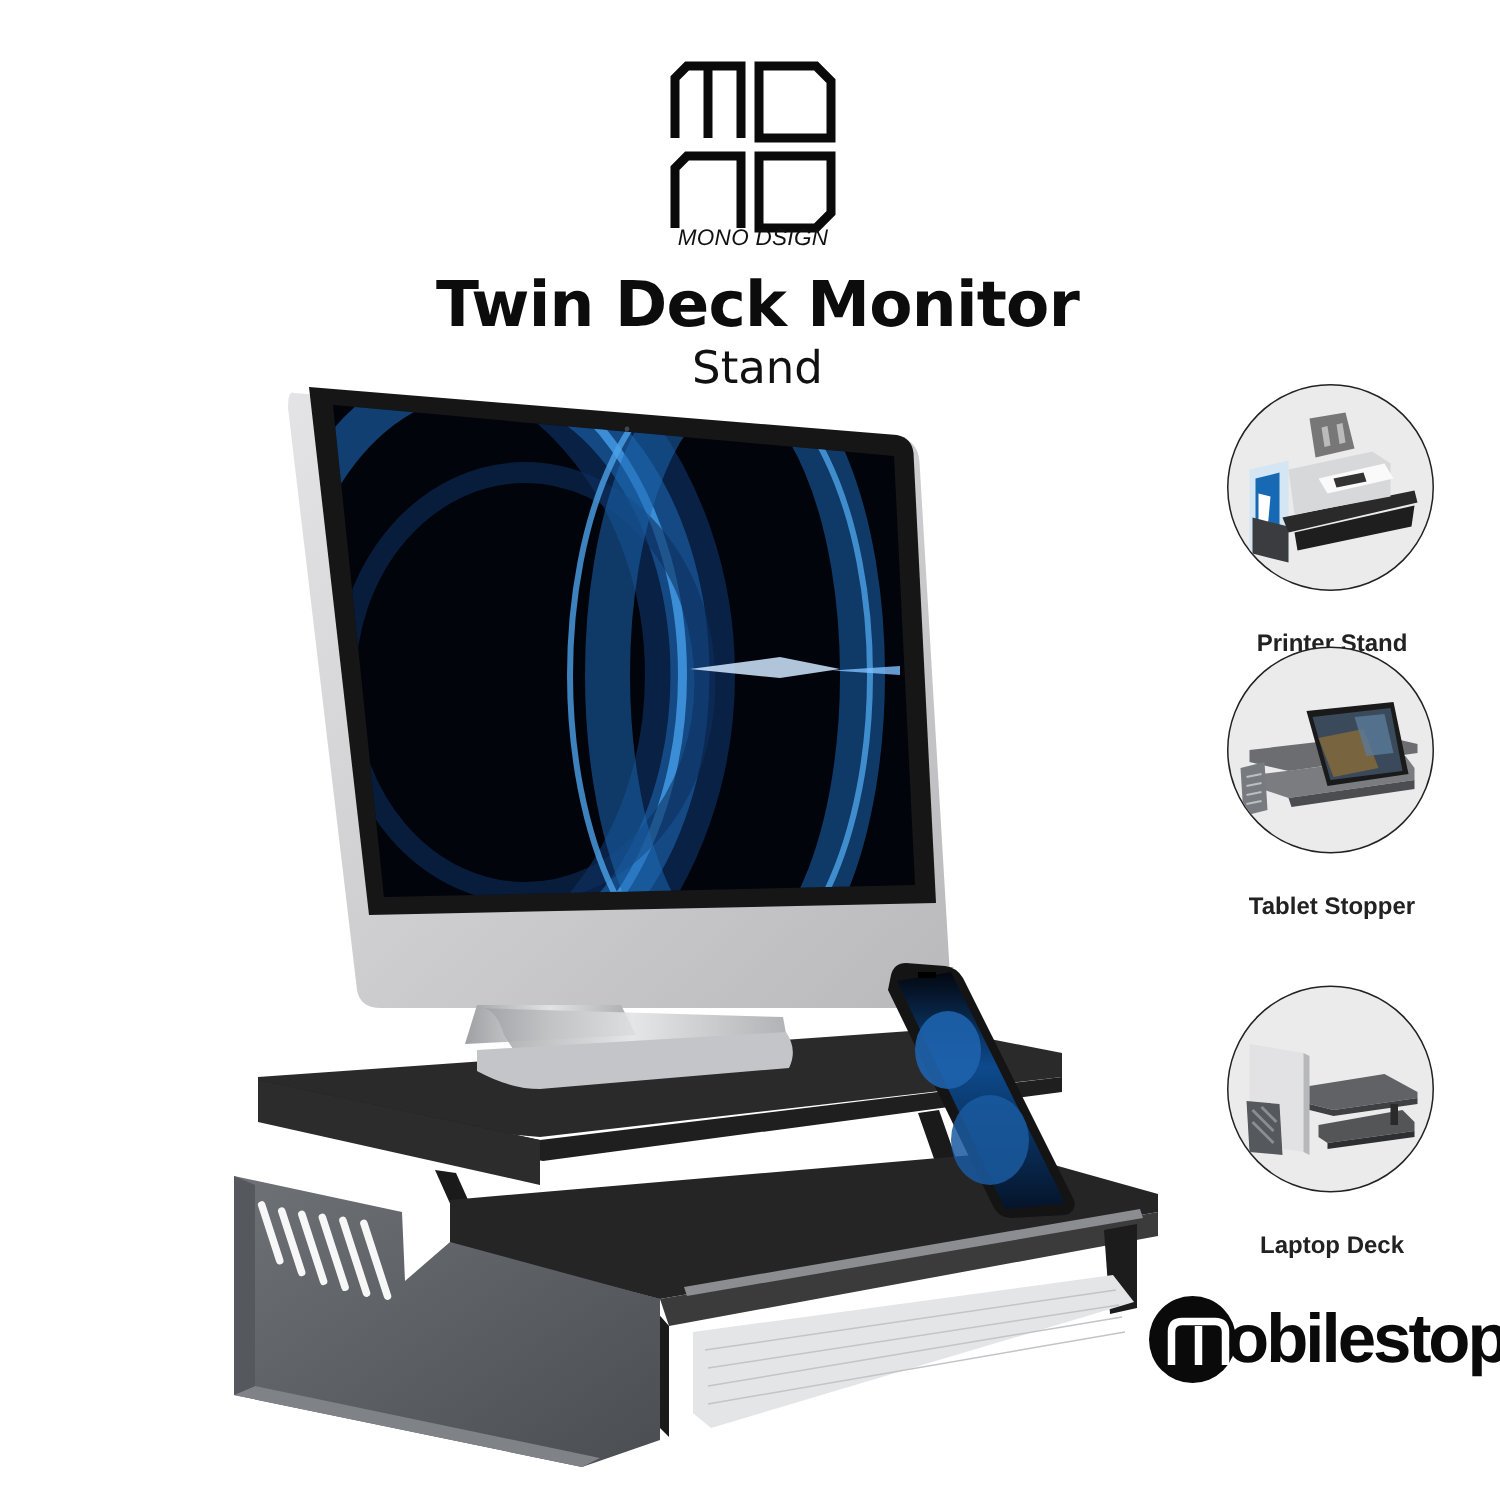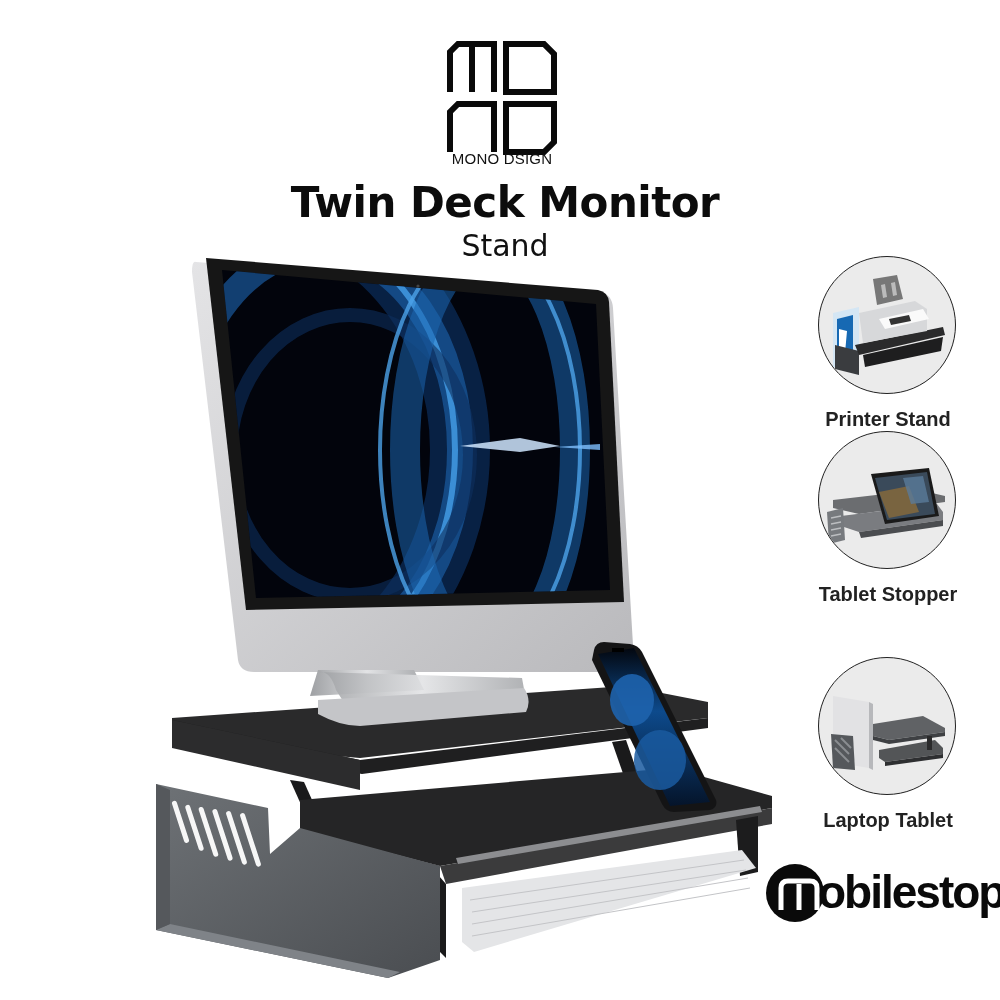--- a/index.html
+++ b/index.html
@@ -9,21 +9,21 @@
   .bg-fade {
     position: absolute; left: 0; top: 620px; width: 1000px; height: 380px;
     background: radial-gradient(ellipse 600px 160px at 450px 900px, #ebebeb 0%, #f6f6f6 50%, #ffffff 100%);
   }
 
   
   .brand-logo { position: absolute; left: 440px; top: 36px; width: 124px; height: 124px; }
   .brand-name {
     position: absolute; left: 440px; top: 150px; width: 124px; text-align: center;
     font-family: "Liberation Sans", sans-serif; font-size: 15px; letter-spacing: 0.2px;
-    color: #111; font-weight: normal;
+    color: #111; font-weight: normal; font-style: italic;
   }
 
   .title-main {
     position: absolute; left: 0; top: 178px; width: 1010px; text-align: center;
     font-family: "DejaVu Sans", sans-serif; font-weight: bold; font-size: 42px; color: #0c0c0c;
     letter-spacing: -0.5px;
   }
   .title-sub {
     position: absolute; left: 0; top: 228px; width: 1010px; text-align: center;
     font-family: "DejaVu Sans", sans-serif; font-size: 30px; color: #111;
@@ -32,22 +32,22 @@
   
   .scene { position: absolute; left: 0; top: 0; width: 1000px; height: 1000px; }
 
   
   .feature { position: absolute; left: 818px; width: 140px; }
   .feature-circle {
     width: 138px; height: 138px; border-radius: 50%;
     border: 1.5px solid #222; background: #ebebeb; overflow: hidden; position: relative;
   }
   .feature-label {
-    margin-top: 14px; text-align: center;
-    font-family: "Liberation Sans", sans-serif; font-weight: bold; font-size: 20px; color: #222;
+    margin-top: 27px; text-align: center;
+    font-family: "Liberation Sans", sans-serif; font-weight: bold; font-size: 16px; color: #222;
     white-space: nowrap;
   }
 
   
   .ms-logo { position: absolute; left: 762px; top: 862px; width: 220px; height: 60px; }
   .ms-circle {
     position: absolute; left: 4px; top: 2px; width: 58px; height: 58px; border-radius: 50%;
     background: #0a0a0a;
   }
   .ms-m {
@@ -239,21 +239,21 @@
           <path d="M16 90 L30 104"></path>
           <path d="M22 80 L32 90"></path>
         </g>
       <path d="M54 66 L104 58 L126 70 L126 74 L70 82 L54 78 Z" fill="#606265"></path>
       <path d="M54 78 L70 82 L126 74 L126 78 L70 86 L54 82 Z" fill="#3e4043"></path>
       <path d="M60 92 L116 82 L124 90 L124 96 L66 104 L60 100 Z" fill="#535557"></path>
       <path d="M66 104 L124 96 L124 100 L66 108 Z" fill="#2e2f31"></path>
       <rect x="108" y="78" width="5" height="14" fill="#2a2a2b"></rect>
     </svg>
   </div>
-  <div class="feature-label">Laptop Tablet</div>
+  <div class="feature-label">Laptop Deck</div>
 </div>
 
 <div class="ms-logo">
   <div class="ms-circle">
     <svg class="ms-m" viewBox="0 0 42 34">
       <path d="M3 32 V10 Q3 3 10 3 H32 Q39 3 39 10 V32" fill="none" stroke="#fff" stroke-width="5"></path>
       <path d="M21 6 V32" fill="none" stroke="#fff" stroke-width="5"></path>
     </svg>
   </div>
   <div class="ms-text">obilestop</div>

